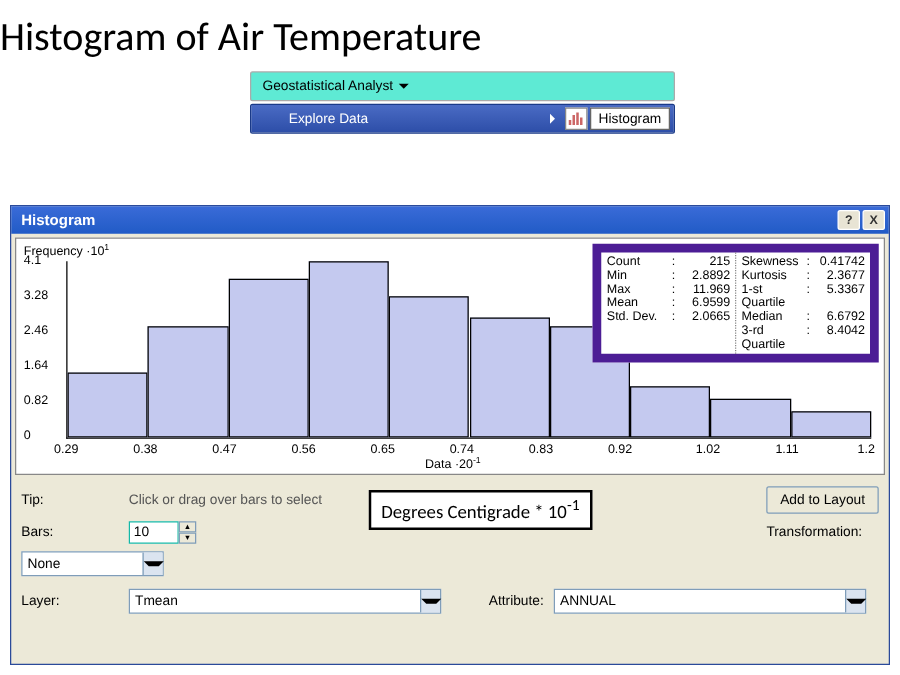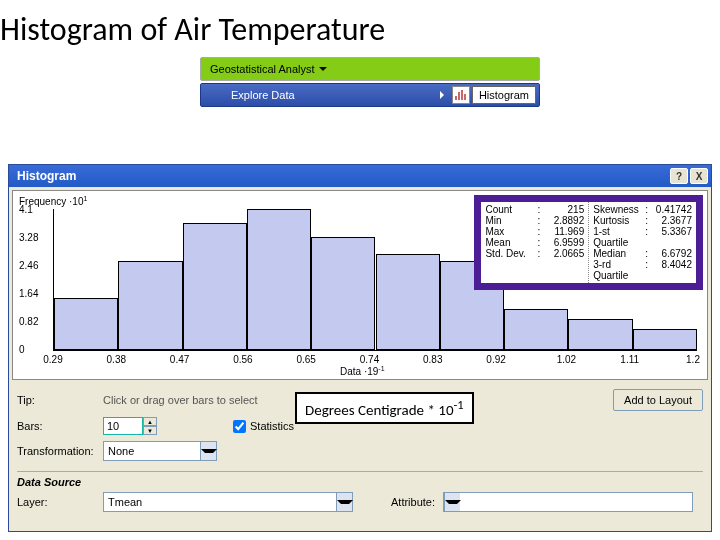--- a/index.html
+++ b/index.html
@@ -1,20 +1,20 @@
 <!DOCTYPE html>
 <html><head>
 <meta charset="utf-8">
 <style>
   * { box-sizing: border-box; margin: 0; padding: 0; }
   body { font-family: Tahoma, Arial, sans-serif; font-size: 11px; background: #fff; width: 720px; height: 540px; position: relative; }
   .title { font-family: Calibri, Arial, sans-serif; font-size: 32px; font-weight: 400; text-align: left; padding: 10px 0 8px 0; }
   .top-toolbars { width: 340px; margin-left: 200px; }
   .toolbar-row { display: flex; align-items: center; height: 24px; border: 1px solid #aaa; border-radius: 2px; margin-bottom: 2px; background: #f5f5f0; padding: 1px 3px; gap: 2px; }
-  .row-white { background: #84cc16; }
+  .row-white { background: #5eead4; }
   .row-blue { background: linear-gradient(#4a6bc4, #2d4ea8); color: #fff; border: 1px solid #1a3a88; }
   .drop-btn { display: inline-flex; align-items: center; gap: 4px; padding: 2px 6px; }
   .drop-arrow { width: 0; height: 0; border-left: 4px solid transparent; border-right: 4px solid transparent; border-top: 4px solid #000; display: inline-block; }
   .sub-arrow { width: 0; height: 0; border-top: 4px solid transparent; border-bottom: 4px solid transparent; border-left: 4px solid #fff; display: inline-block; margin-left: auto; margin-right: 6px; }
   .icon-box { width: 18px; height: 18px; border: 1px solid #888; background: #fff; display: inline-flex; align-items: center; justify-content: center; }
   .hist-icon-bars { display:flex; gap:1px; align-items:flex-end; height:10px;}
   .hist-icon-bars span { width:2px; background:#c66; display:block;}
   .window { position: absolute; left: 8px; right: 8px; top: 164px; bottom: 8px; border: 1px solid #2a4a9a; background: #ece9d8; display: flex; flex-direction: column; }
   .titlebar { height: 22px; background: linear-gradient(#3a6bd8, #215bc6); color: #fff; display: flex; align-items: center; padding: 0 3px 0 8px; font-weight: bold; font-size: 12px; }
   .tb-right { margin-left: auto; display: flex; gap: 2px; }
@@ -175,70 +175,64 @@
           <div class="xtick" style="left: 229.89px;">0.56</div>
           <div class="xtick" style="left: 293.187px;">0.65</div>
           <div class="xtick" style="left: 356.484px;">0.74</div>
           <div class="xtick" style="left: 419.78px;">0.83</div>
           <div class="xtick" style="left: 483.077px;">0.92</div>
           <div class="xtick" style="left: 553.407px;">1.02</div>
           <div class="xtick" style="left: 616.703px;">1.11</div>
           <div class="xtick" style="left: 680px;">1.2</div>
         </div>
       <div class="x-axis-label">
-        <span>Data ·19</span><span class="sup">-1</span>
+        <span>Data ·20</span><span class="sup">-1</span>
       </div>
     </div>
   </div>
 
   <div class="lower-panel">
     <div class="lbl">Tip:</div>
     <div style="grid-column: 2 / span 3; color:#555;">Click or drag over bars to select</div>
     <button class="btn" style="grid-column:5;">Add to Layout</button>
 
     <div class="lbl">Bars:</div>
     <div class="spin">
       <input type="text" value="10" style="">
       <div class="spin-btns">
         <button>▲</button>
         <button>▼</button>
       </div>
     </div>
-    <label class="chk">
-      <input type="checkbox" checked="" style="">
-      <span>Statistics</span>
-    </label>
     <div></div>
       <div></div>
 
     <div class="lbl">Transformation:</div>
     <div class="combo" style="width:114px;">
       <span>None</span>
       <div class="ca">
           <span class="drop-arrow"></span>
         </div>
     </div>
     <div></div>
       <div></div>
       <div></div>
   </div>
 
-  <div style="padding: 0 8px;">
-    <div class="ds-heading">Data Source</div>
-  </div>
   <div class="ds-row">
     <span class="lbl" style="width:78px;">Layer:</span>
     <div class="combo ds-combo">
       <span>Tmean</span>
       <div class="ca">
           <span class="drop-arrow"></span>
         </div>
     </div>
     <span class="lbl" style="margin-left:30px;">Attribute:</span>
     <div class="combo ds-combo">
+      <span>ANNUAL</span>
       <div class="ca">
           <span class="drop-arrow"></span>
         </div>
     </div>
   </div>
 </div>
 
 <div class="annot" style="left:295px; top:392px;">
   <span>Degrees Centigrade * 10</span><sup>-1</sup>
 </div>

